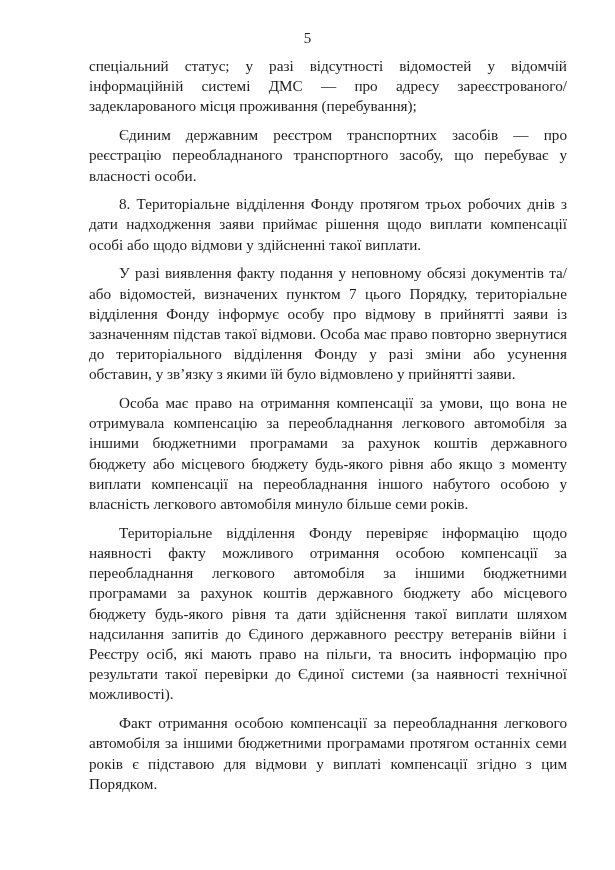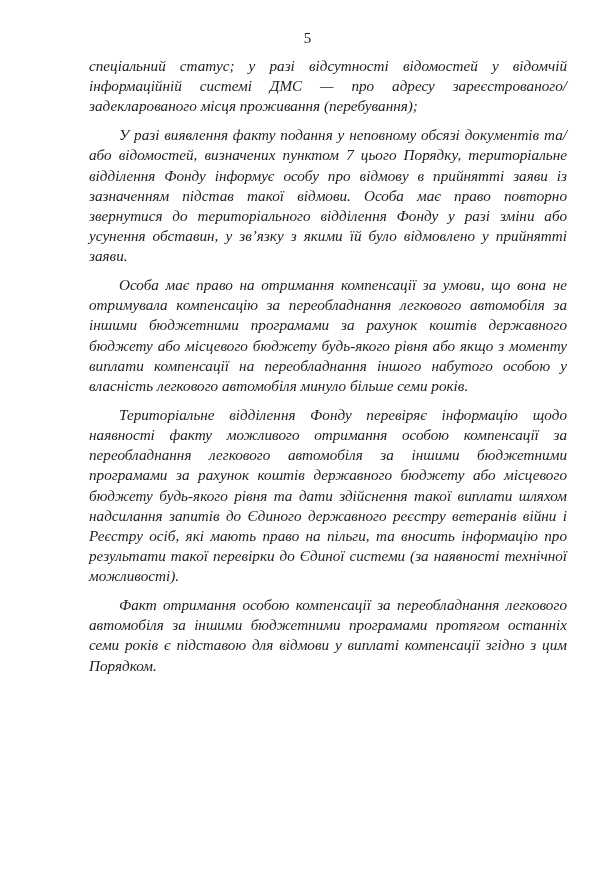--- a/index.html
+++ b/index.html
@@ -6,29 +6,31 @@
   body { width: 615px; height: 870px; position: relative; overflow: hidden; }
   .page-number {
     position: absolute; top: 30px; left: 0; width: 615px; text-align: center;
     font-family: "Liberation Serif", serif; font-size: 15px; color: #222;
   }
   .content {
     position: absolute; top: 56px; left: 89px; width: 478px;
     font-family: "Liberation Serif", serif; font-size: 15.2px; line-height: 20.2px;
     color: #1c1c1c; text-align: justify;
   }
-  .content p { margin: 0 0 8.5px 0; hyphens: none; font-style: italic; }
+  .content p { margin: 0 0 8.5px 0; hyphens: none; }
   .content p.indent { text-indent: 30px; }
   .content p.cont { text-indent: 0; }
 </style>
 </head>
 <body>
 
 <div class="page-number">5</div>
 
 <div class="content">
   <p class="cont">спеціальний статус; у разі відсутності відомостей у відомчій інформаційній системі ДМС — про адресу зареєстрованого/задекларованого місця проживання (перебування);</p>
+  <p class="indent">Єдиним державним реєстром транспортних засобів — про реєстрацію переобладнаного транспортного засобу, що перебуває у власності особи.</p>
+  <p class="indent">8. Територіальне відділення Фонду протягом трьох робочих днів з дати надходження заяви  приймає рішення щодо виплати компенсації особі або щодо відмови у здійсненні такої виплати.</p>
   <p class="indent">У разі виявлення факту подання у неповному обсязі документів та/або відомостей, визначених пунктом 7 цього Порядку, територіальне відділення Фонду інформує особу про відмову в прийнятті заяви із зазначенням підстав такої відмови. Особа має право повторно звернутися до територіального відділення Фонду у разі зміни або усунення обставин, у зв’язку з якими їй було відмовлено у прийнятті заяви.</p>
   <p class="indent">Особа має право на отримання компенсації за умови, що вона не отримувала компенсацію за переобладнання легкового автомобіля за іншими бюджетними програмами за рахунок коштів державного бюджету або місцевого бюджету будь-якого рівня або якщо з моменту виплати компенсації на переобладнання іншого набутого особою у власність легкового автомобіля минуло більше семи років.</p>
   <p class="indent">Територіальне відділення Фонду перевіряє інформацію щодо наявності факту можливого отримання особою компенсації за переобладнання легкового автомобіля за іншими бюджетними програмами за рахунок коштів державного бюджету або місцевого бюджету будь-якого рівня та дати здійснення такої виплати шляхом надсилання запитів до Єдиного державного реєстру ветеранів війни і Реєстру осіб, які мають право на пільги, та вносить інформацію про результати такої перевірки до Єдиної системи (за наявності технічної можливості).</p>
   <p class="indent">Факт отримання особою компенсації за переобладнання легкового автомобіля за іншими бюджетними програмами протягом останніх семи років є підставою для відмови у виплаті компенсації згідно з цим Порядком.</p>
 
 </div>
 
 </body></html>

